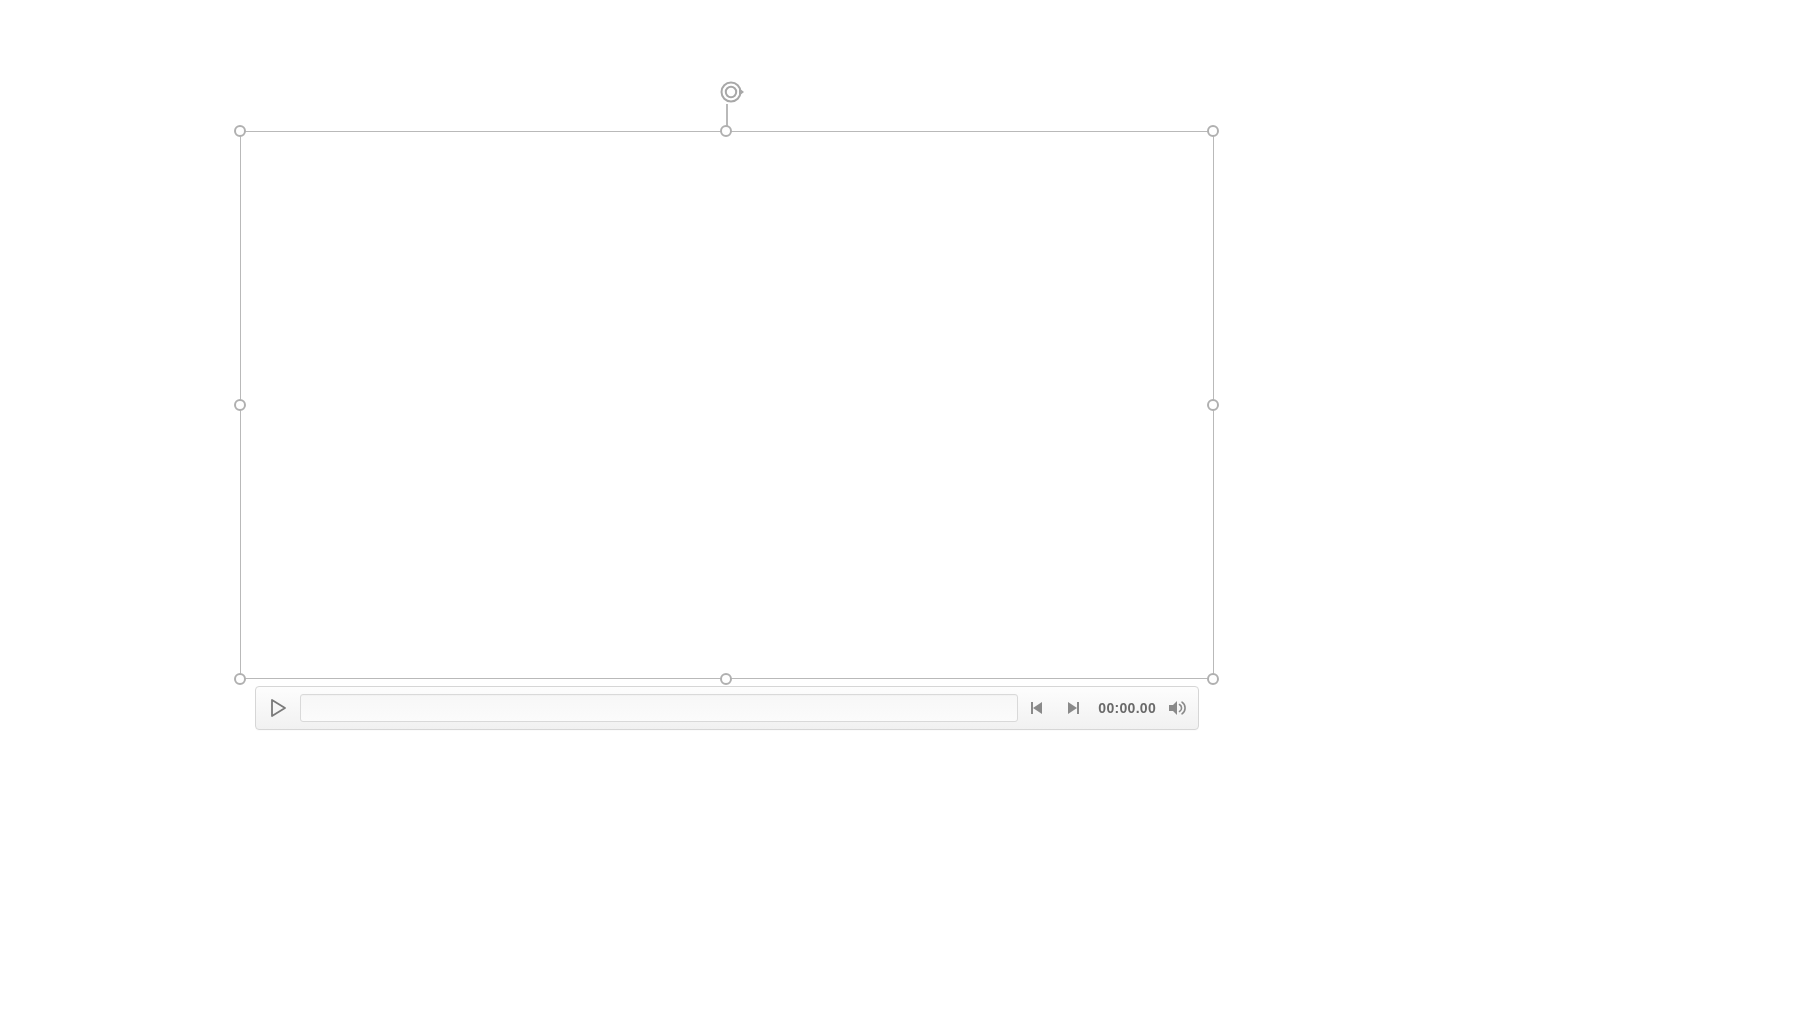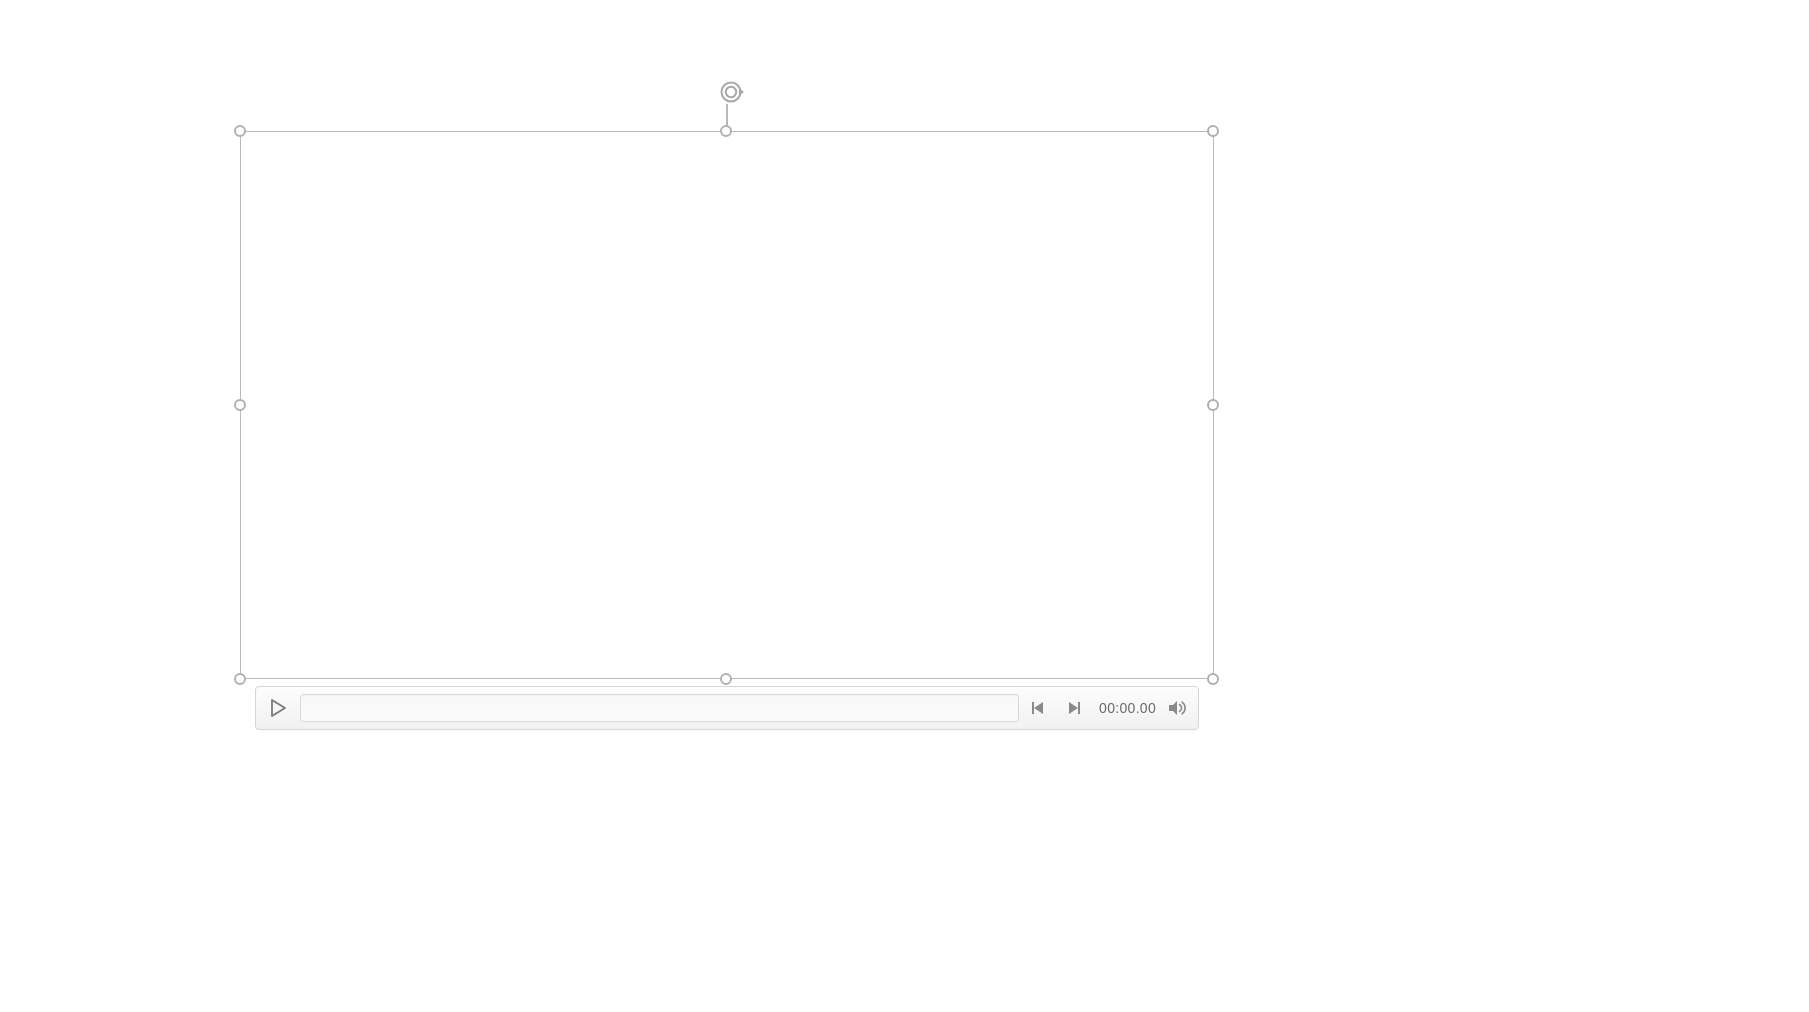--- a/index.html
+++ b/index.html
@@ -111,20 +111,21 @@
     }
     .step-btn svg { display: block; }
 
     .time-display {
       flex-shrink: 0;
       font-size: 14px;
       color: #6a6a6a;
       letter-spacing: 0.3px;
       padding: 0 2px 0 6px;
       font-variant-numeric: tabular-nums;
+      font-weight: bold;
     }
 
     .volume-btn {
       width: 26px;
       height: 26px;
       display: flex;
       align-items: center;
       justify-content: center;
       cursor: pointer;
       flex-shrink: 0;

